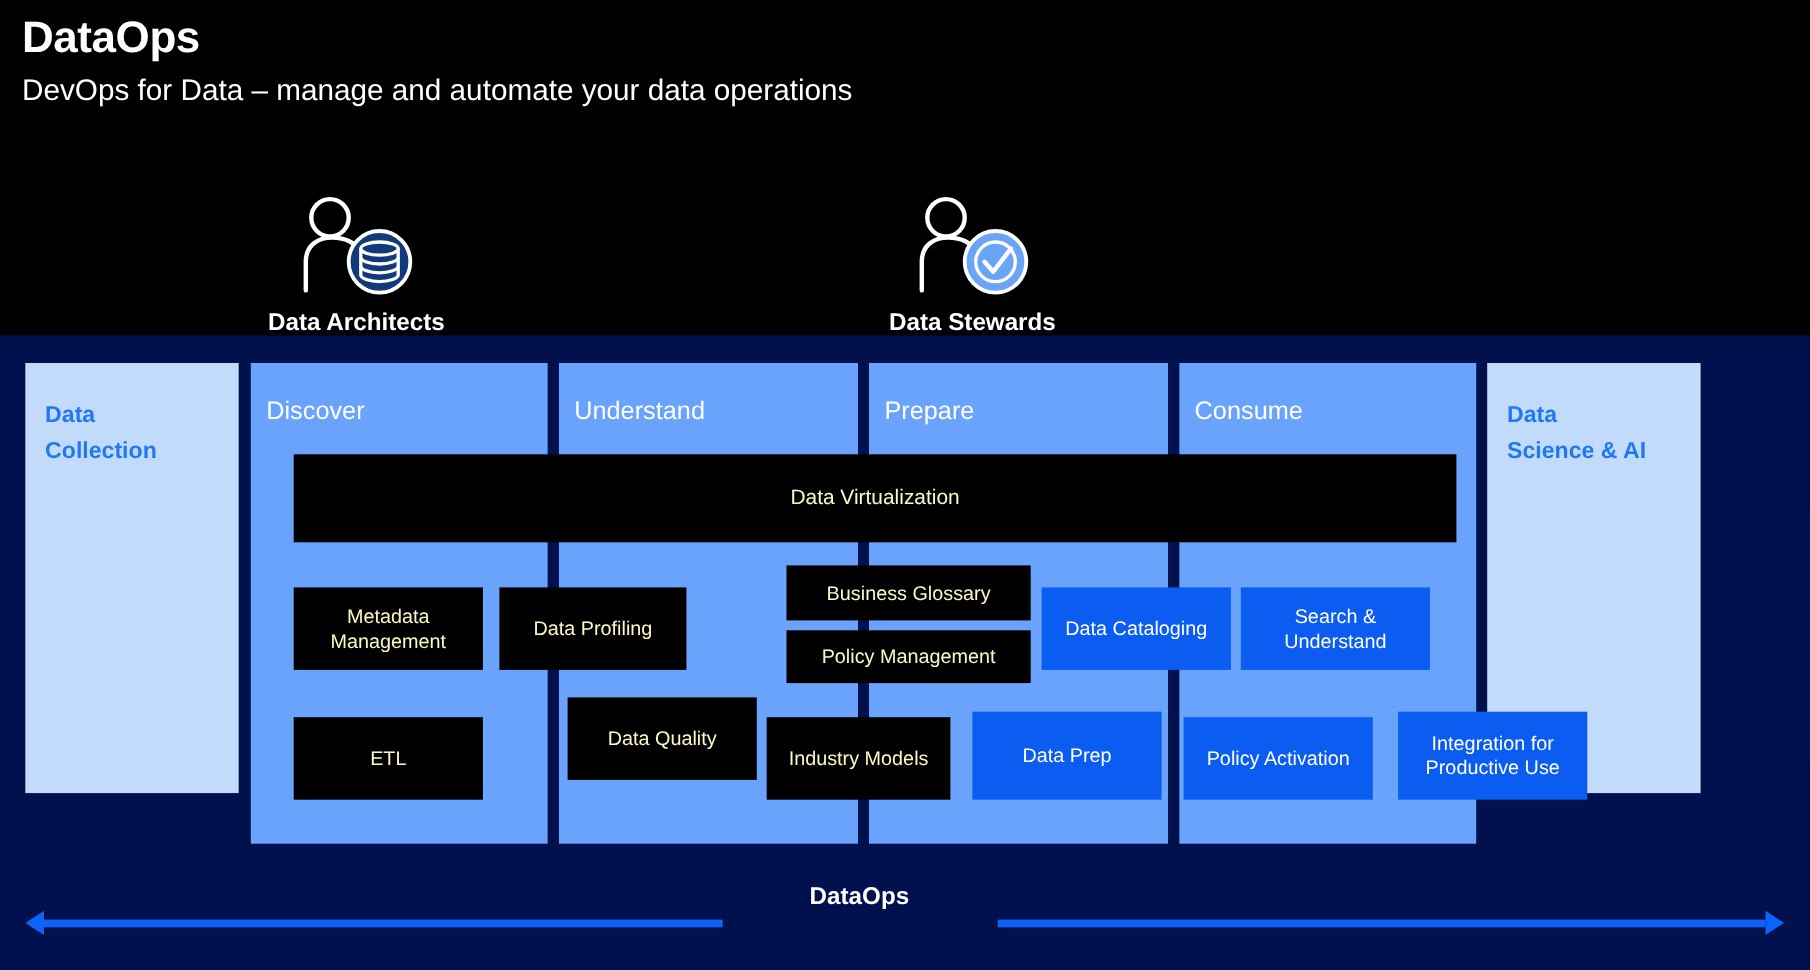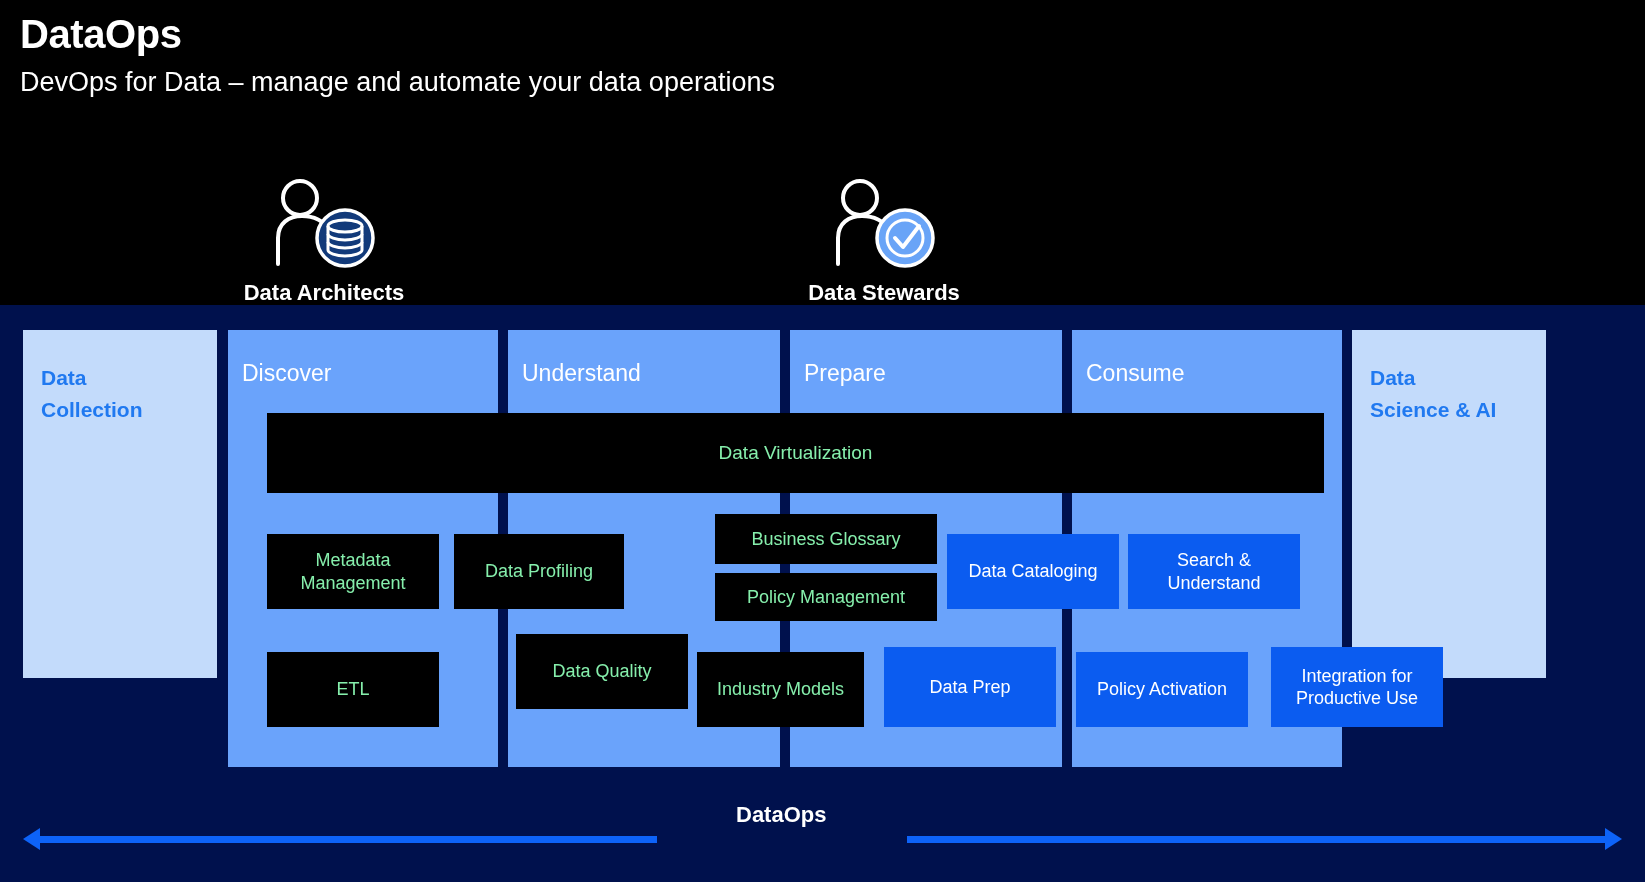--- a/index.html
+++ b/index.html
@@ -38,21 +38,21 @@
     font-size: 22px; font-weight: bold; color: #ffffff; white-space: nowrap;
   }
 
   
   .band {
     position: absolute; left: 0; top: 305px;
     width: 1645px; height: 577px;
     background: #00114d;
   }
   .sidepanel {
-    position: absolute; top: 25px; height: 348px;
+    position: absolute; top: 25px; height: 391px;
     background: #c3dbfb;
   }
   .sidepanel .sp-label {
     position: absolute; left: 18px; top: 32px;
     font-size: 21px; font-weight: bold; color: #2079f0; line-height: 1.5;
   }
 
   .stagecol {
     position: absolute; top: 25px; height: 437px;
     background: #6aa3fb;
@@ -62,21 +62,21 @@
     font-size: 23px; color: #ffffff; font-weight: normal;
   }
   .divider {
     position: absolute; top: 25px; width: 10px; height: 437px;
     background: #00114d;
   }
 
   .blk {
     position: absolute;
     background: #000000;
-    color: #86efac;
+    color: #fef9c3;
     display: flex; align-items: center; justify-content: center;
     text-align: center;
     font-size: 18px; line-height: 1.25;
     box-sizing: border-box; padding: 16px 6px;
   }
   .blk.wide { font-size: 19px; }
   .brightblk {
     position: absolute;
     background: #0b5cf0;
     color: #ffffff;

